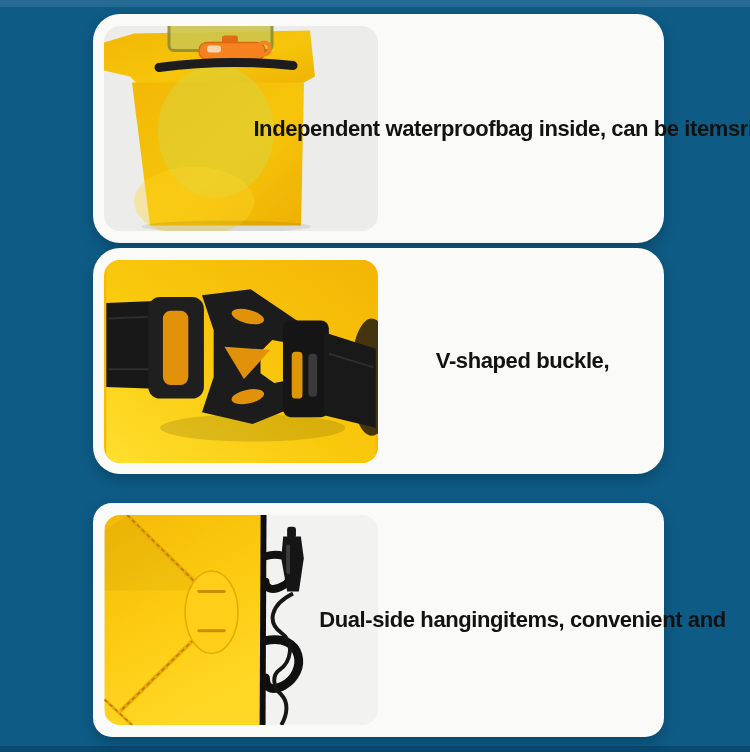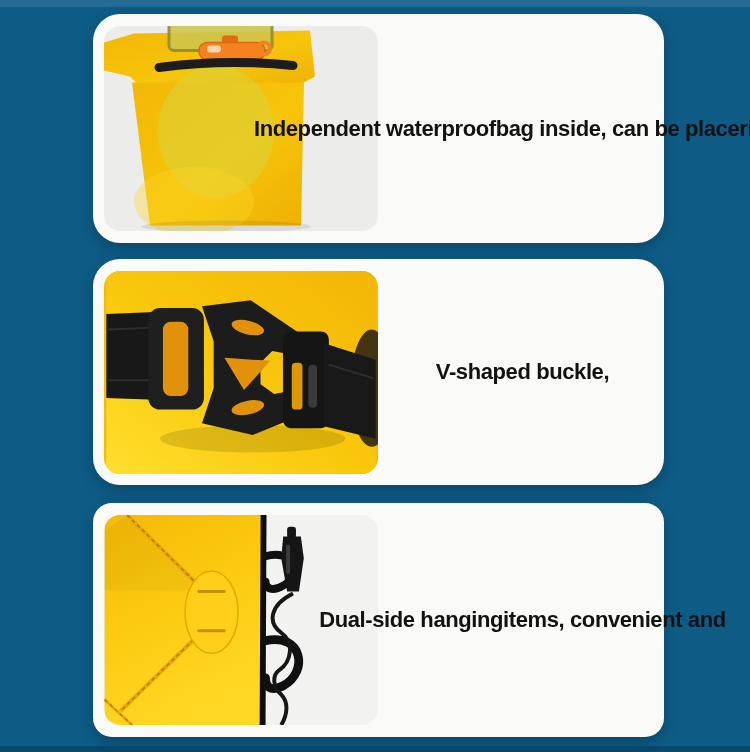--- a/index.html
+++ b/index.html
@@ -11,21 +11,21 @@
   }
   .stage{position:absolute;inset:0;}
   .band-top{position:absolute;top:0;left:0;right:0;height:7px;background:#37759e;opacity:.6;}
   .band-bottom{position:absolute;bottom:0;left:0;right:0;height:6px;background:#094a6f;}
   .card{
     position:absolute;left:93px;width:571px;
     background:#fafaf8;border-radius:27px;
     box-shadow:0 5px 14px rgba(0,25,45,.32);
   }
   #card-1{top:14px;height:229px;}
-  #card-2{top:259px;height:226px;}
+  #card-2{top:248px;height:226px;}
   #card-3{top:503px;height:234px;border-radius:19px;}
   .photo{
     position:absolute;left:11px;top:12px;width:274px;
     border-radius:16px;overflow:hidden;
   }
   #card-1 .photo{height:205px;background:#ececea;}
   #card-2 .photo{height:203px;background:#f7bb07;}
   #card-3 .photo{height:210px;background:#f2f2f0;}
   .photo svg{display:block;width:100%;height:100%;}
   .text-zone{
@@ -69,21 +69,21 @@
         <rect x="103" y="19" width="14" height="7" rx="3" fill="#ffe9d2" opacity="0.8"></rect>
         <circle cx="160" cy="22" r="6" fill="none" stroke="#f5821e" stroke-width="4"></circle>
 
         <path d="M55,41 Q122,32 189,39" fill="none" stroke="#1d1d1d" stroke-width="9" stroke-linecap="round"></path>
         <ellipse cx="122" cy="200" rx="85" ry="6" fill="#000000" opacity="0.08"></ellipse>
       </svg>
     </div>
     <div class="text-zone">
       <div class="text-block">
         <p class="line">Independent waterproof</p>
-        <p class="line">bag inside, can be place</p>
+        <p class="line">bag inside, can be items</p>
         <p class="line">rings</p>
       </div>
     </div>
   </section>
 
   <section class="card" id="card-2">
     <div class="photo" role="img" aria-label="Black V-shaped side-release buckle on black strap against yellow bag">
       <svg viewBox="0 0 276 208">
         <defs>
           <linearGradient id="g2" x1="1" y1="0" x2="0" y2="1">

